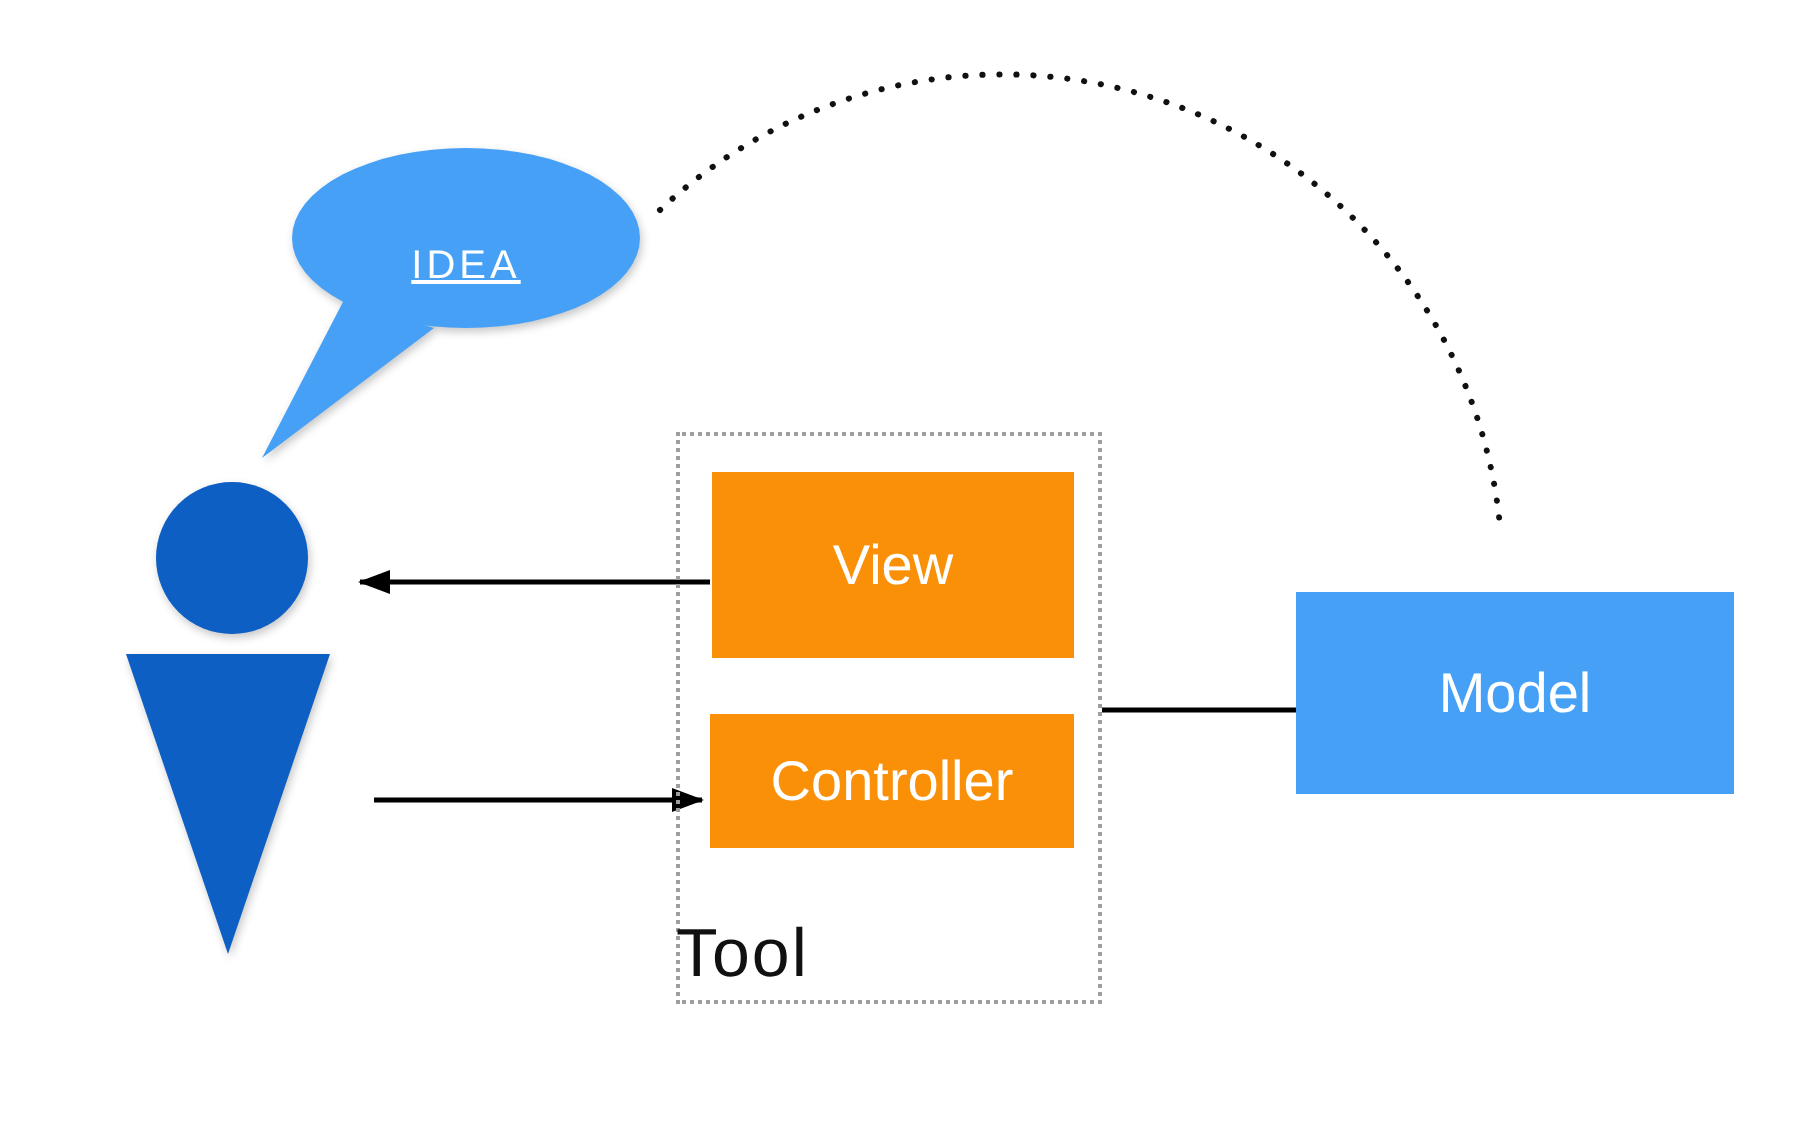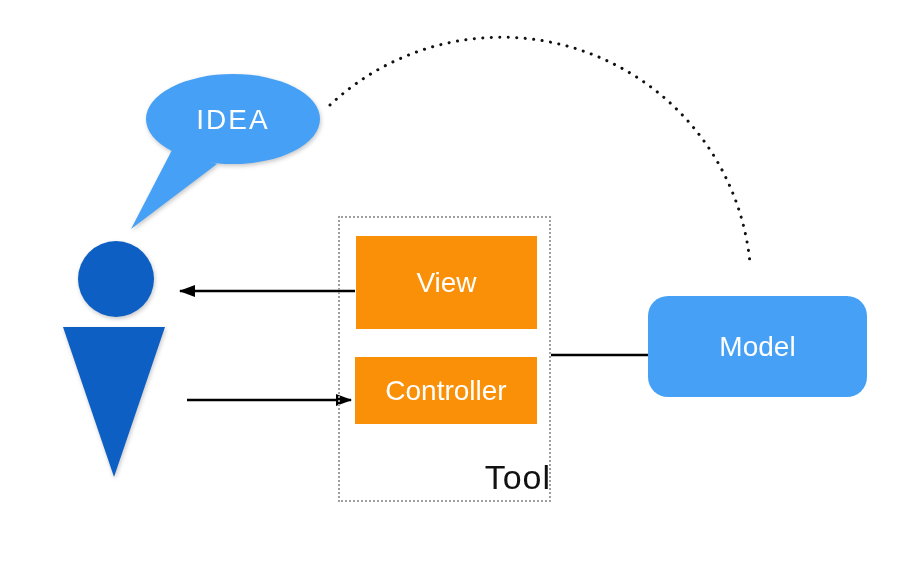--- a/index.html
+++ b/index.html
@@ -11,39 +11,39 @@
     overflow: hidden;
     font-family: "Liberation Sans", "DejaVu Sans", sans-serif;
   }
   .layer { position: absolute; left: 0; top: 0; }
   .shadow { filter: drop-shadow(1px 2px 2px rgba(0,0,0,0.22)); }
   .conn { stroke: #000000; stroke-width: 2.5; }
 
   .abs { position: absolute; box-sizing: border-box; }
 
   .bubble-label {
-    left: 146px; top: 74px; width: 174px; height: 91px;
+    left: 146px; top: 88px; width: 174px; height: 91px;
     display: flex; align-items: center; justify-content: center;
-    color: #ffffff; font-size: 28px; letter-spacing: 2px;
+    color: #ffffff; font-size: 20px; letter-spacing: 2px; text-decoration: underline;
   }
   .node-box {
     display: flex; align-items: center; justify-content: center;
     color: #ffffff; font-size: 28px;
   }
   .view-box { left: 356px; top: 236px; width: 181px; height: 93px; background: #fa9008; text-align: center; }
   .controller-box { left: 355px; top: 357px; width: 182px; height: 67px; background: #fa9008; }
-  .model-box { left: 648px; top: 296px; width: 219px; height: 101px; background: #46a1f6; border-radius: 20px; }
+  .model-box { left: 648px; top: 296px; width: 219px; height: 101px; background: #46a1f6; }
 
   .tool-box {
     left: 338px; top: 216px; width: 213px; height: 286px;
     border: 2px dotted #9e9e9e; background: transparent;
   }
   .tool-label {
     left: 338px; top: 458px; width: 213px;
-    text-align: right; color: #111111; font-size: 34px; letter-spacing: 1px;
+    text-align: left; color: #111111; font-size: 34px; letter-spacing: 1px;
   }
 </style>
 </head>
 <body>
 
 <div class="canvas">
 
   <svg class="layer" width="910" height="564" viewBox="0 0 910 564">
     <defs>
       <marker id="arrowhead" markerUnits="userSpaceOnUse" markerWidth="18" markerHeight="14" refX="15" refY="6" orient="auto">

